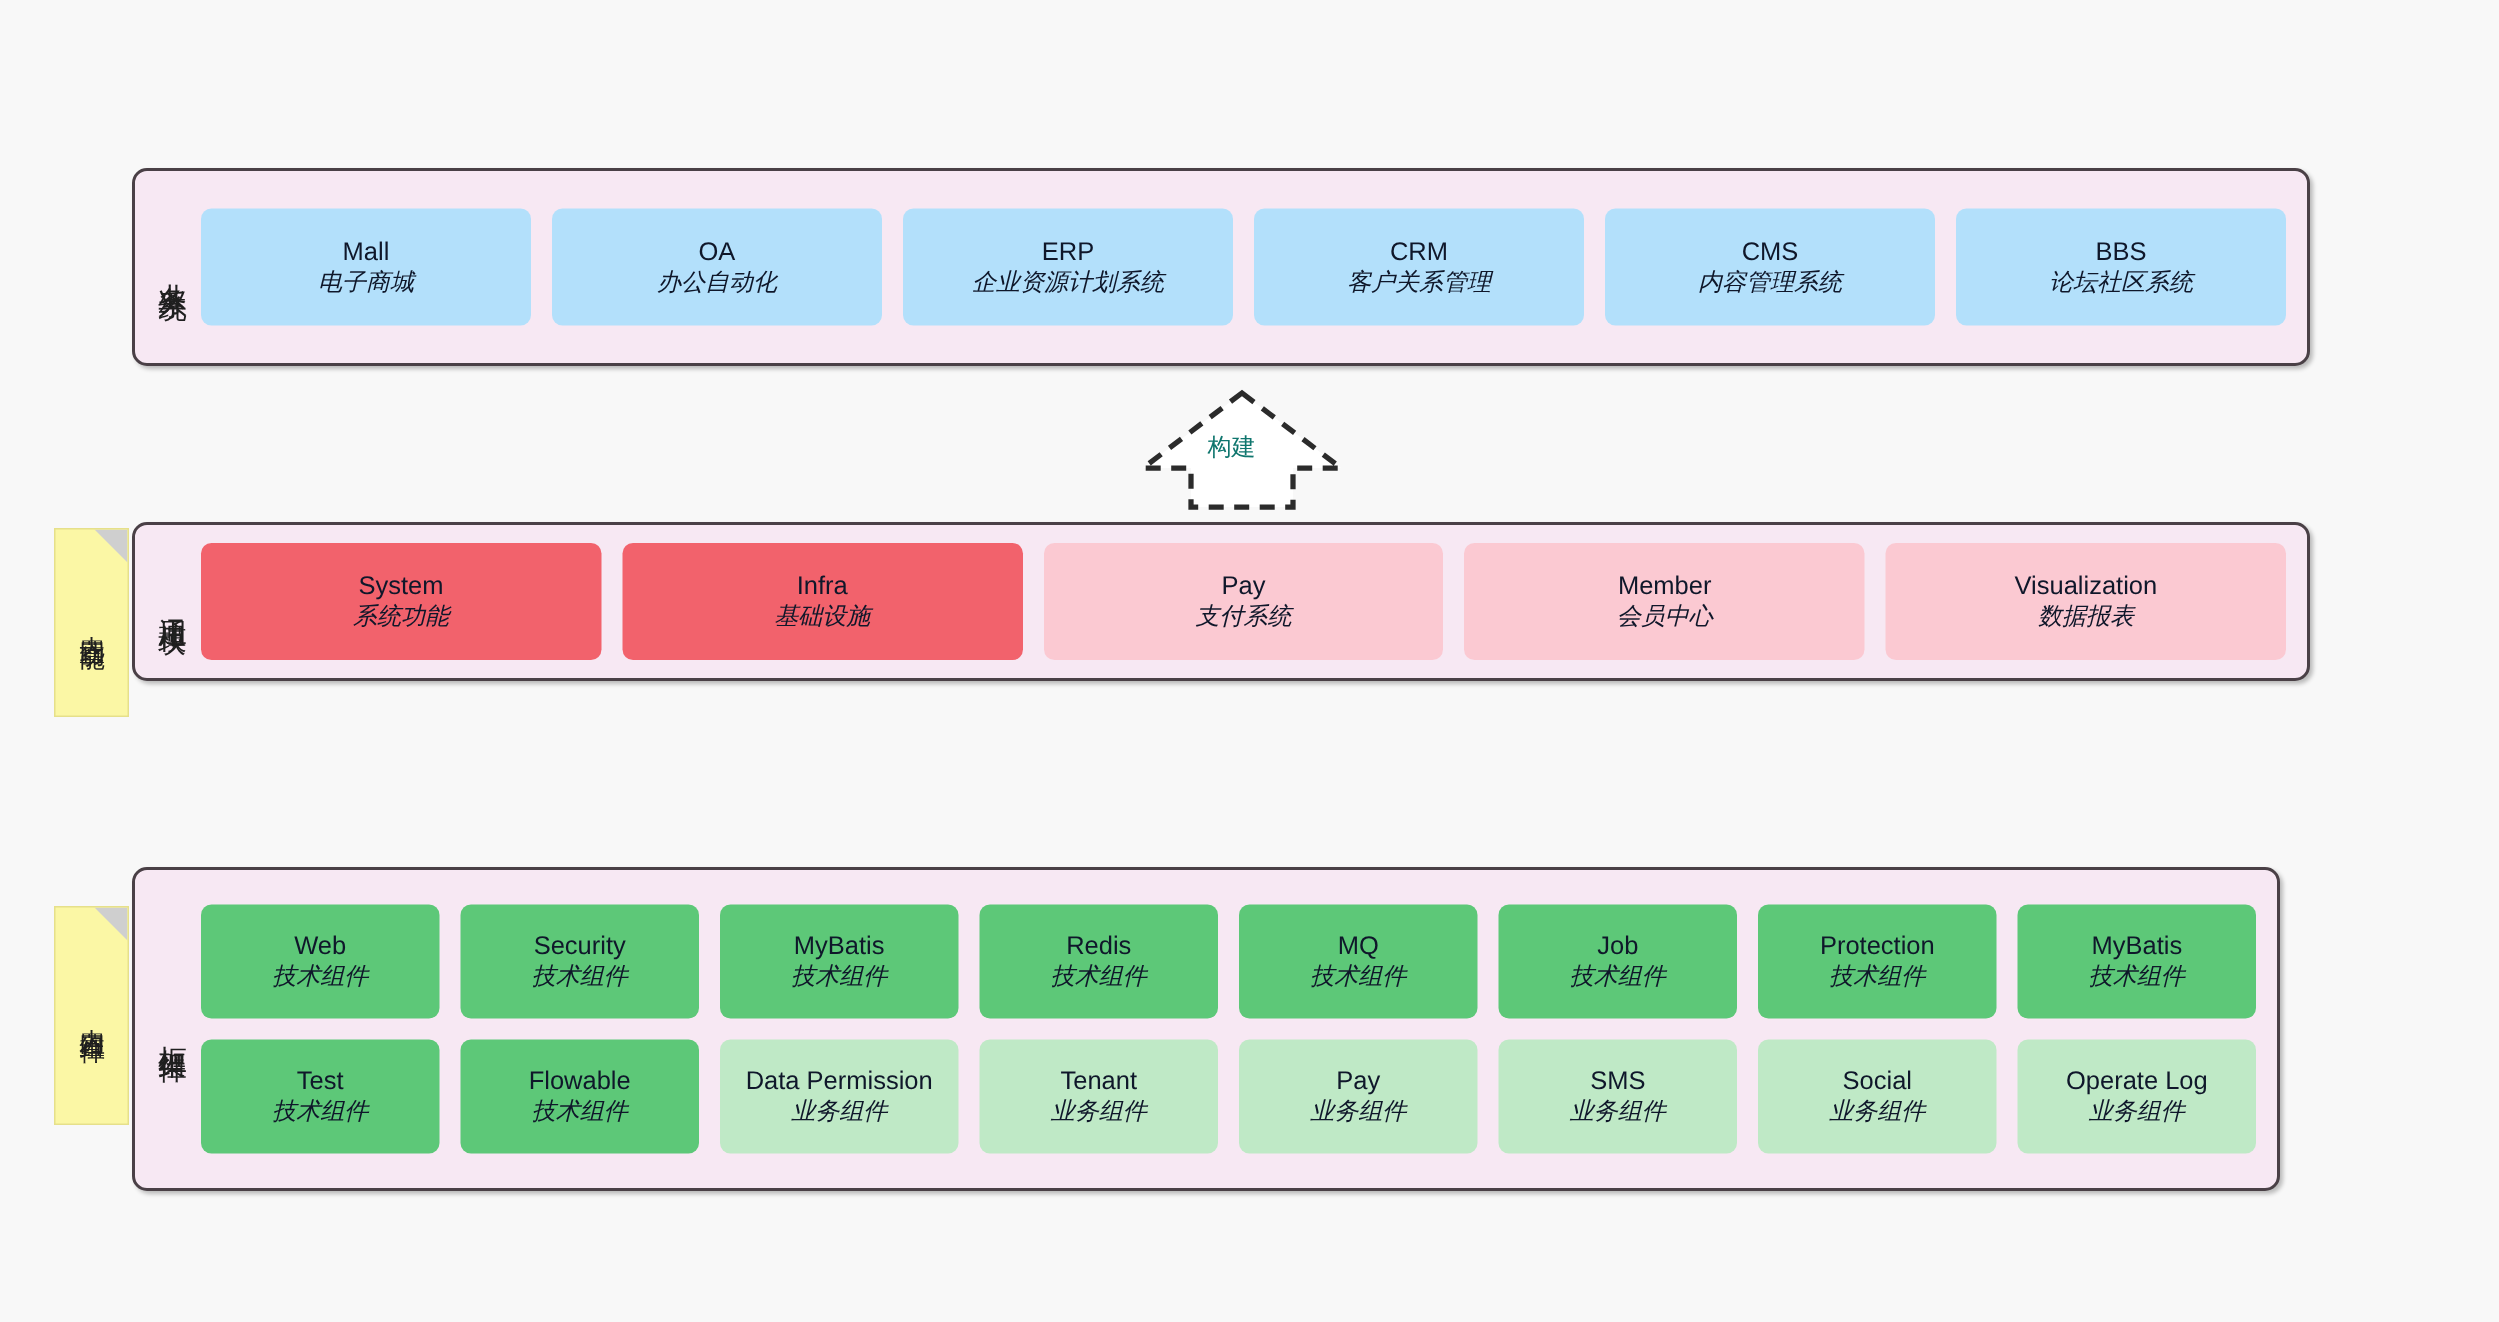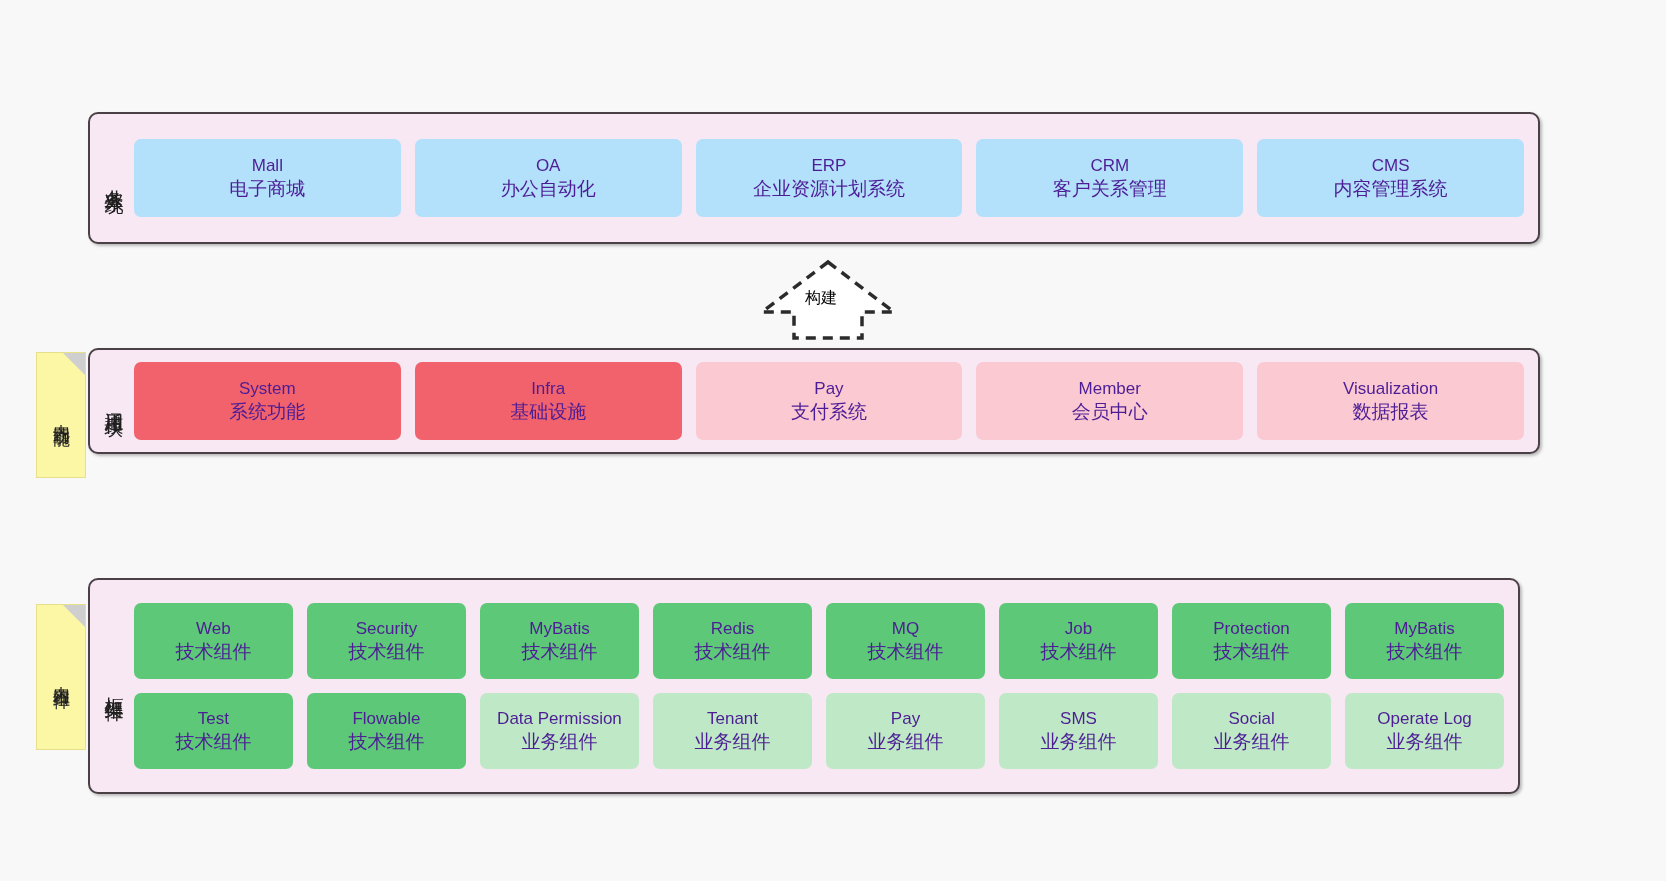--- a/index.html
+++ b/index.html
@@ -71,30 +71,31 @@
 
   
   .card {
     flex: 1 1 0;
     border-radius: 7px;
     display: flex;
     flex-direction: column;
     align-items: center;
     justify-content: center;
     text-align: center;
-    color: #4c1d95;
+    color: #0f172a;
     box-sizing: border-box;
     padding: 6px 4px;
     line-height: 1.28;
   }
   .card .t {
     font-size: 17px;
   }
   .card .s {
-    font-size: 19px;
+    font-size: 16px;
+    font-style: italic;
   }
 
   .tall   { height: 78px; }
   .short  { height: 76px; }
 
   .c-blue       { background: #b3e0fb; }
   .c-red        { background: #f2626c; }
   .c-pink       { background: #fbc9d2; }
   .c-green      { background: #5dc878; }
   .c-lightgreen { background: #bfe9c6; }
@@ -130,21 +131,21 @@
     border-top: 22px solid #cfcfcf;
   }
 
   
   .arrow {
     position: absolute;
   }
   .arrow .lbl {
     position: absolute;
     font-size: 16px;
-    color: #000000;
+    color: #0f766e;
     background: #ffffff;
     padding: 0 1px;
     white-space: nowrap;
   }
 </style>
 </head>
 <body>
 
 <div class="canvas">
 
@@ -165,20 +166,24 @@
           <span class="t">ERP</span>
           <span class="s">企业资源计划系统</span>
         </div>
         <div class="card c-blue tall">
           <span class="t">CRM</span>
           <span class="s">客户关系管理</span>
         </div>
         <div class="card c-blue tall">
           <span class="t">CMS</span>
           <span class="s">内容管理系统</span>
+        </div>
+        <div class="card c-blue tall">
+          <span class="t">BBS</span>
+          <span class="s">论坛社区系统</span>
         </div>
 
       </div>
     </div>
   </div>
 
   <div class="arrow" style="left:758px; top:258px; width:140px; height:82px;">
     <svg width="140" height="82" viewBox="0 0 140 82">
       <polygon points="70,4 136,54 104,54 104,80 36,80 36,54 4,54" fill="#ffffff" stroke="#2b2b2b" stroke-width="3.5" stroke-dasharray="10,7" stroke-linejoin="miter"></polygon>
     </svg>

